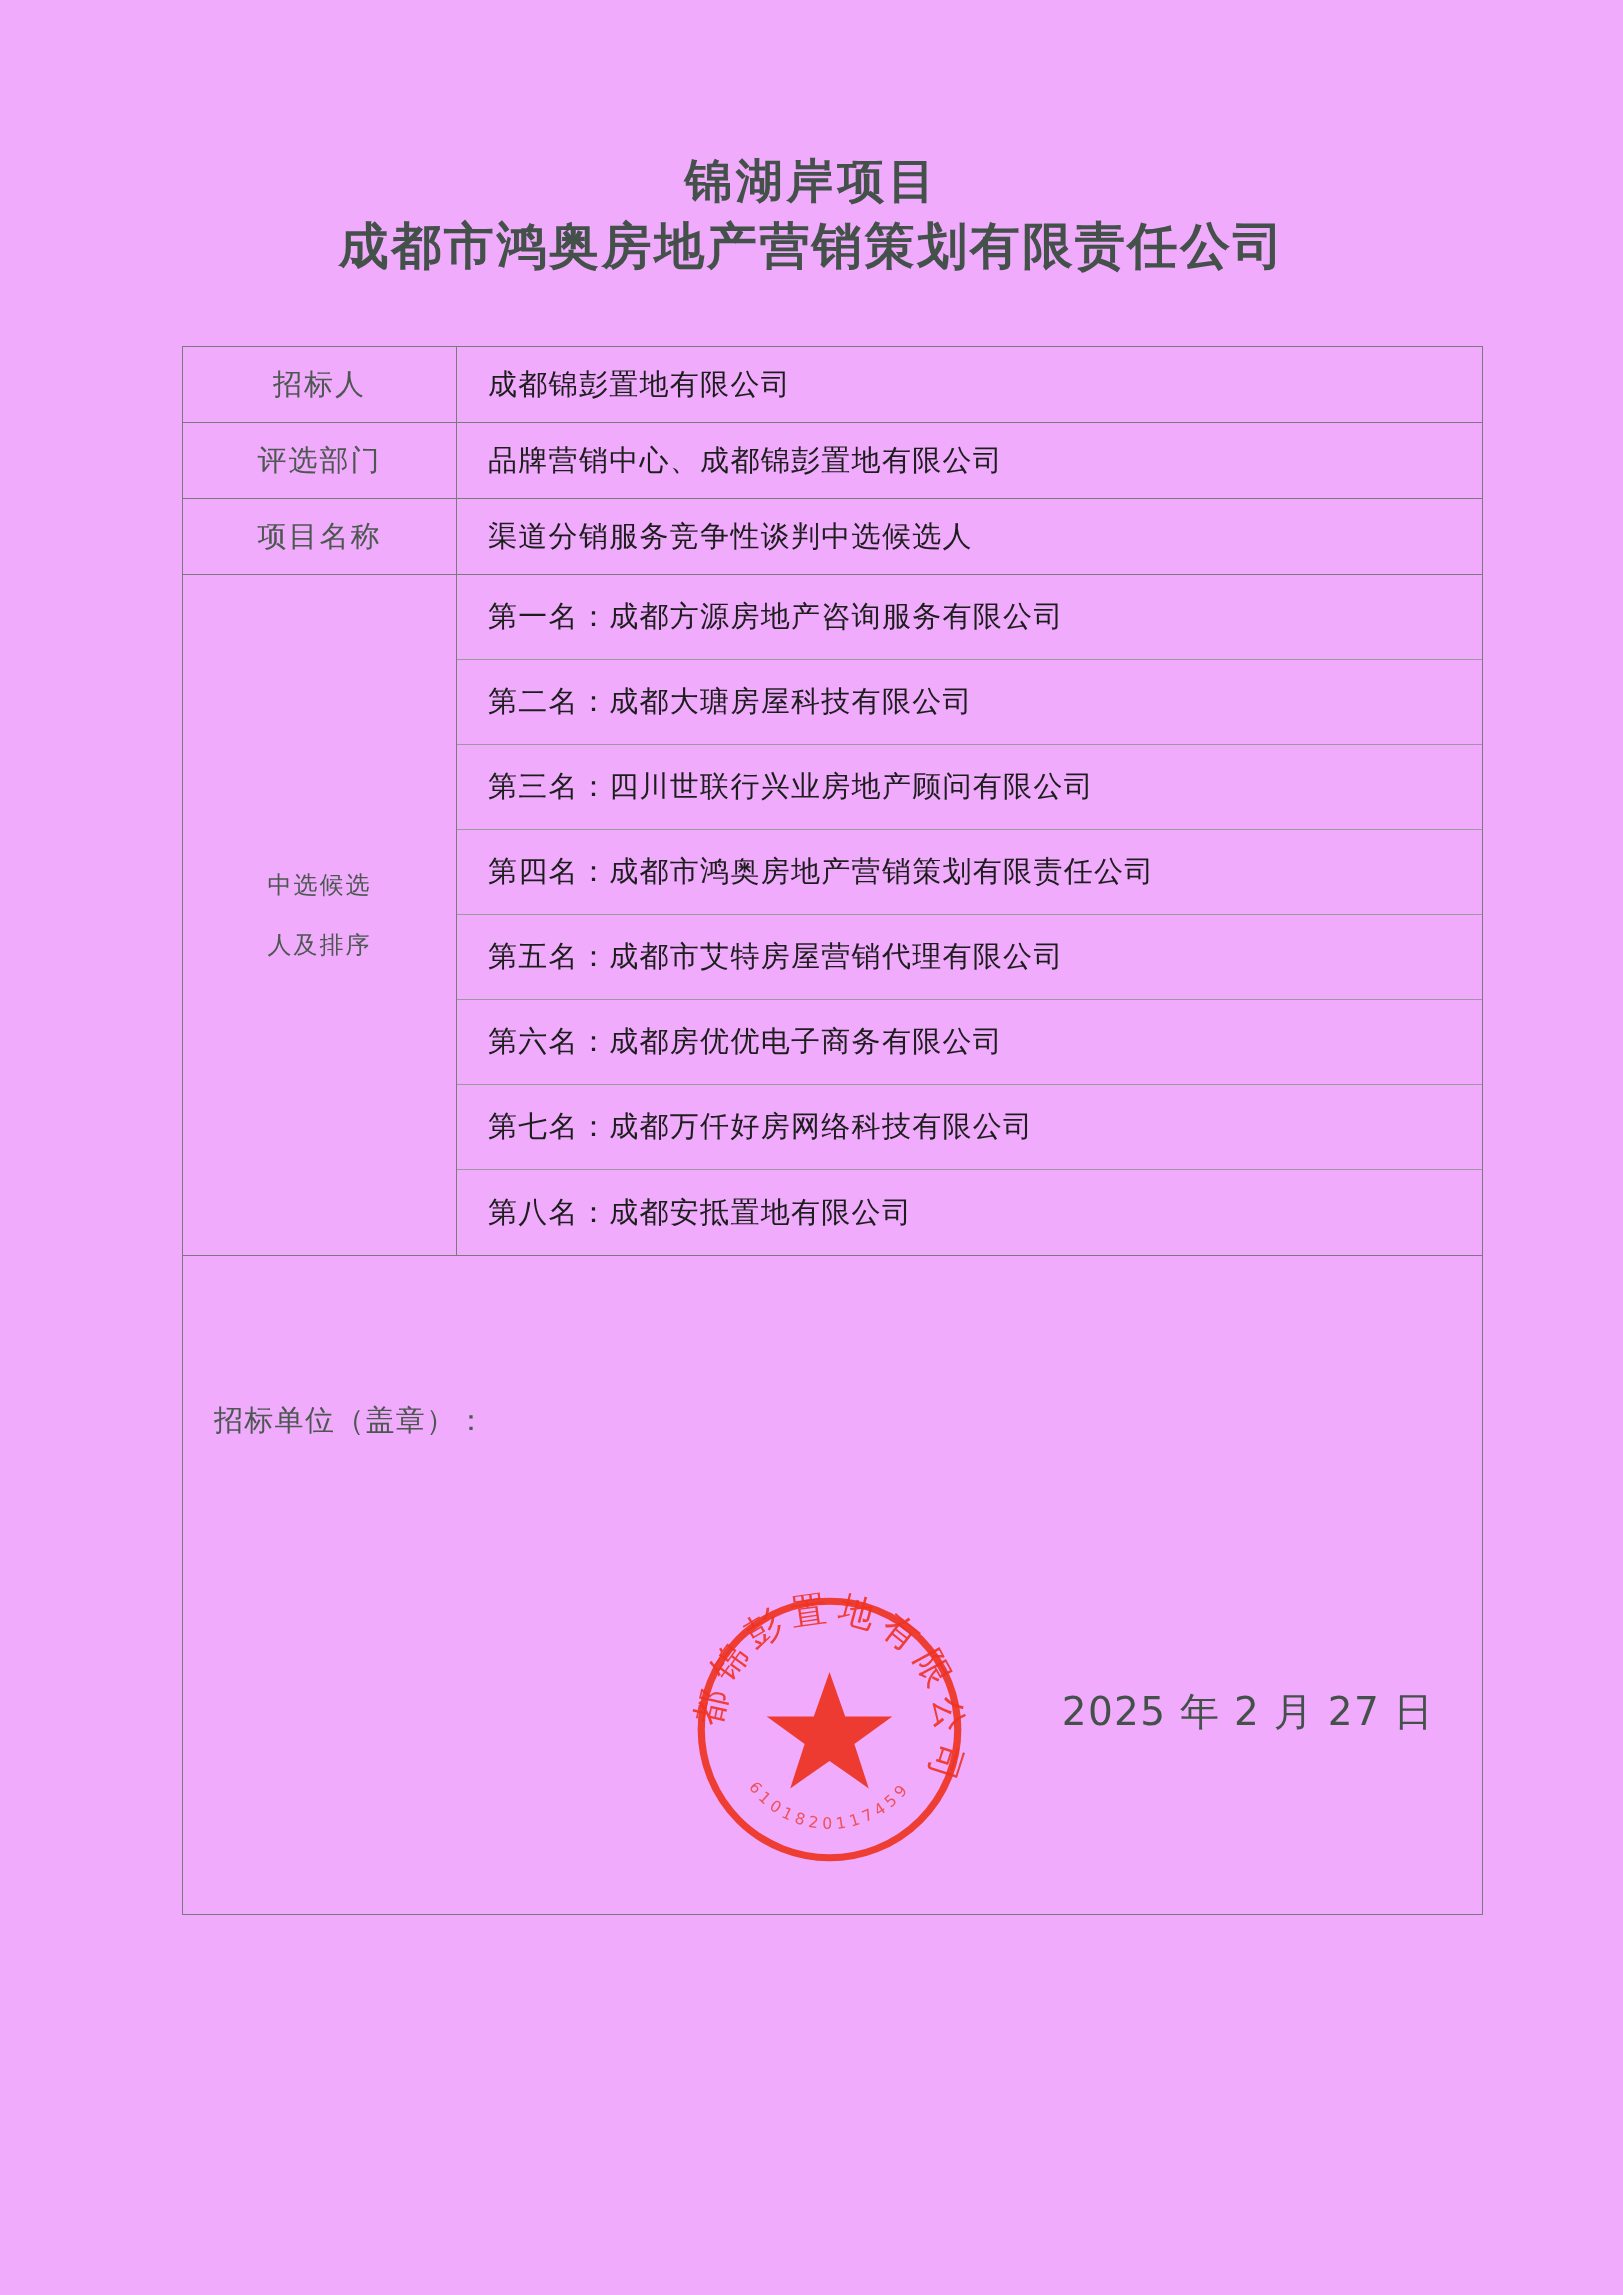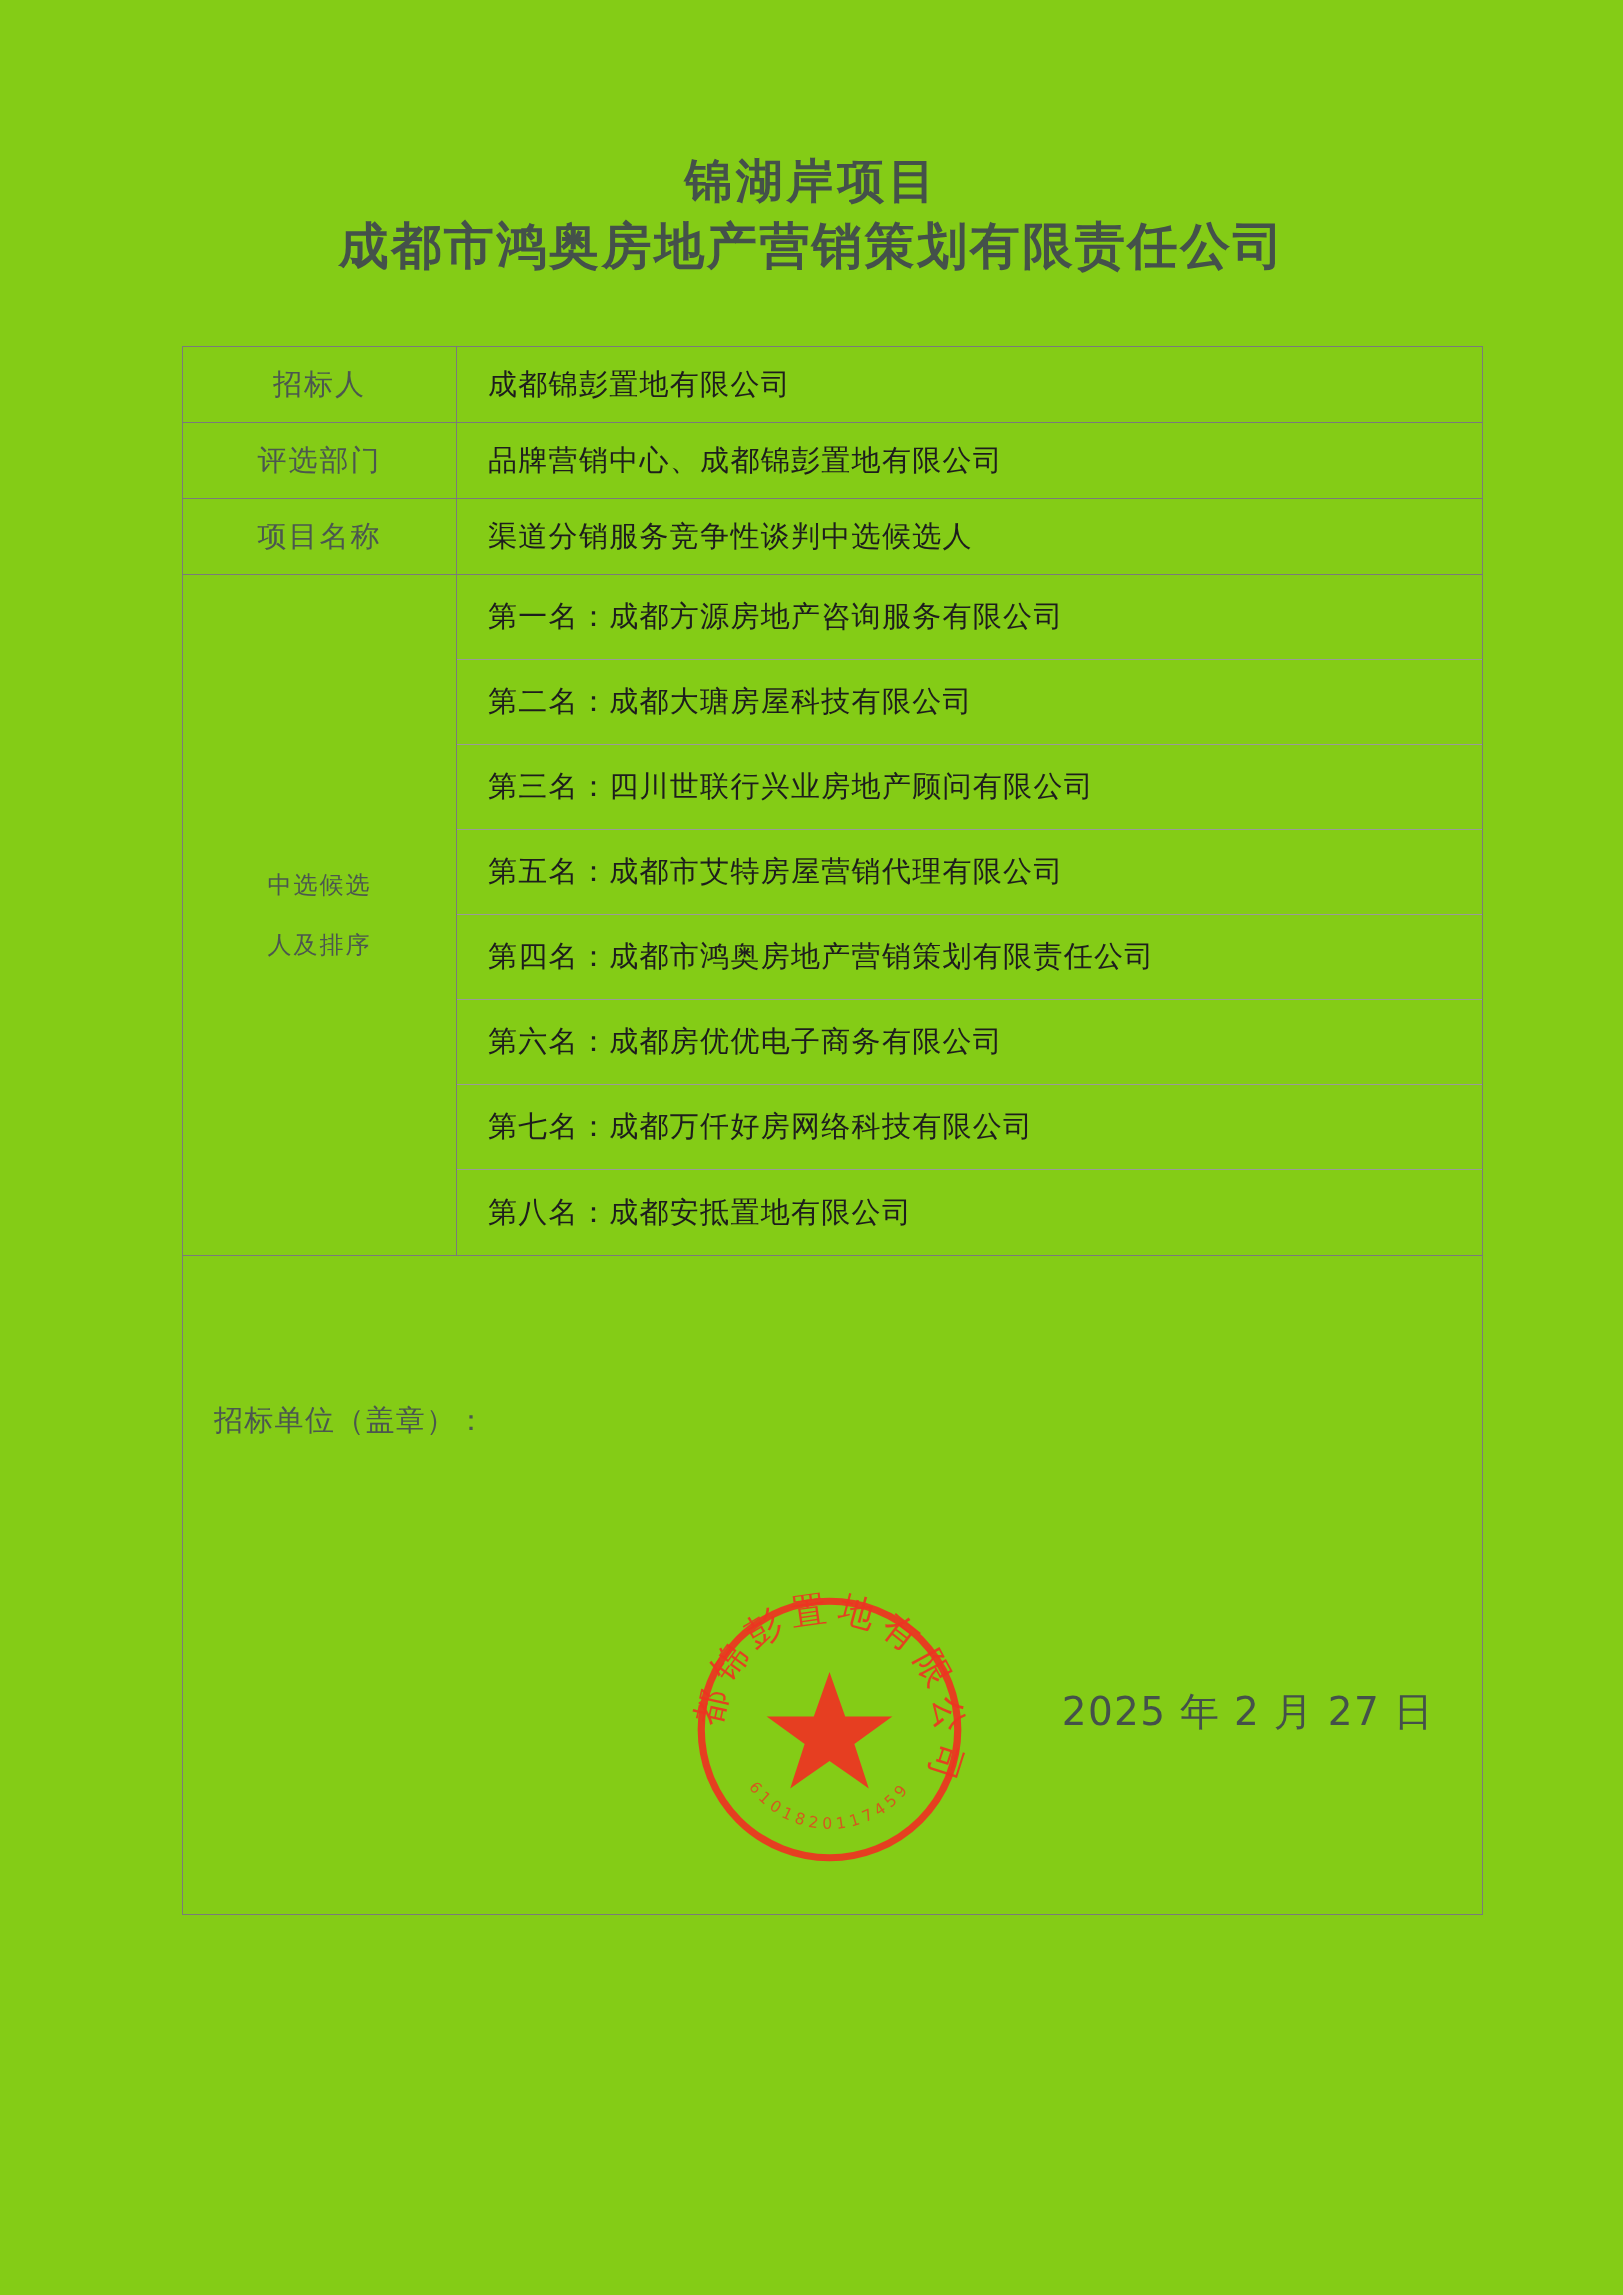--- a/index.html
+++ b/index.html
@@ -11,21 +11,21 @@
     width: 1624px;
     height: 2295px;
     position: relative;
     font-family: "DejaVu Sans", "Liberation Sans", sans-serif;
     overflow: hidden;
   }
 
   .page {
     position: absolute;
     inset: 0;
-    background: #84cc16;
+    background: #f0abfc;
   }
 
   
   .title-block {
     position: absolute;
     left: 0;
     right: 0;
     top: 149px;
     text-align: center;
     color: #44514a;
@@ -187,22 +187,22 @@
 
     <div class="cand-row">
       <div class="cand-label">
         <span>中选候选</span>
         <span>人及排序</span>
       </div>
       <div class="cand-list">
         <div class="cand-item">第一名：成都方源房地产咨询服务有限公司</div>
         <div class="cand-item">第二名：成都大瑭房屋科技有限公司</div>
         <div class="cand-item">第三名：四川世联行兴业房地产顾问有限公司</div>
+        <div class="cand-item">第四名：成都市鸿奥房地产营销策划有限责任公司</div>
         <div class="cand-item">第五名：成都市艾特房屋营销代理有限公司</div>
-        <div class="cand-item">第四名：成都市鸿奥房地产营销策划有限责任公司</div>
         <div class="cand-item">第六名：成都房优优电子商务有限公司</div>
         <div class="cand-item">第七名：成都万仟好房网络科技有限公司</div>
         <div class="cand-item">第八名：成都安抵置地有限公司</div>
       </div>
     </div>
 
     <div class="trow sign-row">
       <div class="sign-label">招标单位（盖章）：</div>
 
       <div class="stamp">

